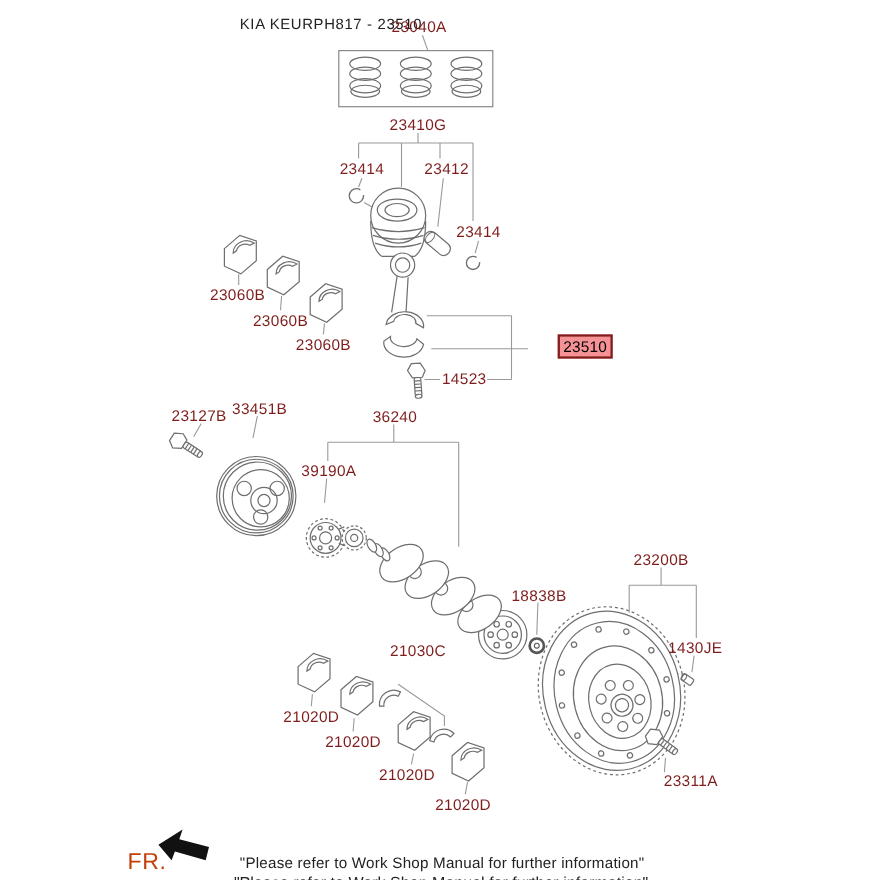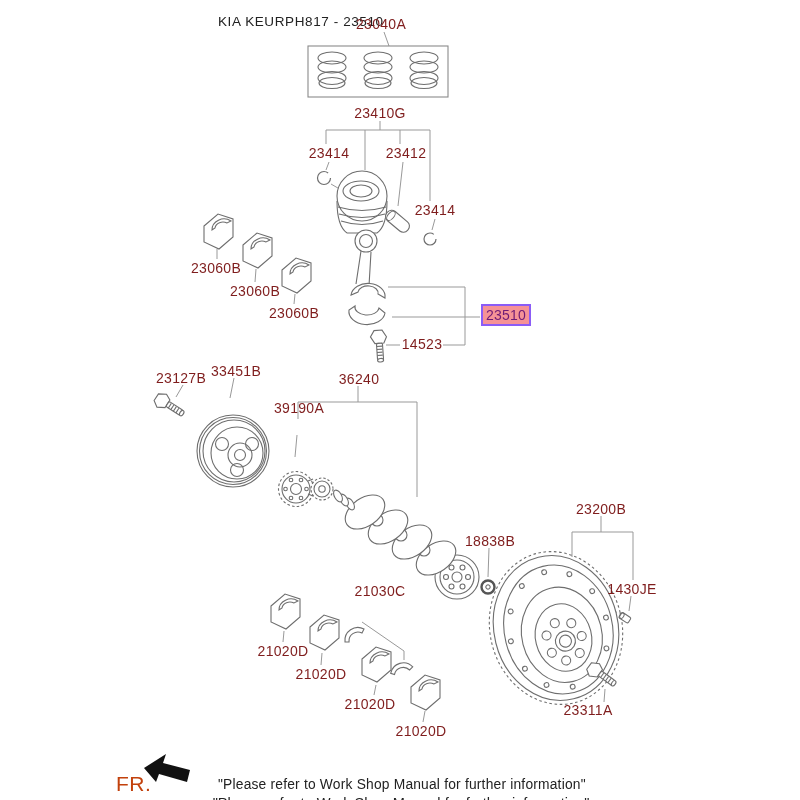--- a/index.html
+++ b/index.html
@@ -2,22 +2,22 @@
 <html><head>
 <meta charset="utf-8">
 <style>
   html,body{margin:0;padding:0;background:#fff;}
   #stage{position:relative;width:800px;height:800px;background:#ffffff;overflow:hidden;
          font-family:"Liberation Sans",sans-serif;text-align:center;}
   #art{position:absolute;left:0;top:0;z-index:1;}
   .plabel{position:absolute;transform:translateX(-50%);z-index:2;color:#7f1d1d;
           font-size:14px;line-height:1.05;letter-spacing:.3px;white-space:nowrap;cursor:pointer;}
   .title{position:absolute;left:218px;top:14px;z-index:2;color:#222;font-size:13.5px;letter-spacing:.6px;}
-  .hibox{position:absolute;left:481px;top:304px;width:46px;height:18px;z-index:3;
-         background:#f59296;border:2px solid #8b5cf6;color:#701a75;font-size:14px;
+  .hibox{position:absolute;left:507px;top:304px;width:46px;height:18px;z-index:3;
+         background:#f59296;border:2px solid #7f1d1d;color:#000000;font-size:14px;
          display:flex;align-items:center;justify-content:center;letter-spacing:.2px;cursor:pointer;}
   .fr{position:absolute;left:116px;top:772px;z-index:2;color:#c2410c;font-size:21px;letter-spacing:.5px;}
   .note{position:absolute;left:218px;top:777px;z-index:2;color:#222;font-size:13.8px;letter-spacing:.2px;white-space:nowrap;}
   .clipnote{position:absolute;left:186px;top:795px;width:430px;height:5px;overflow:hidden;z-index:2;
             color:#222;font-size:14.6px;white-space:nowrap;}
 </style>
 </head>
 <body>
 
 <div id="stage">
@@ -221,25 +221,25 @@
   <div class="plabel" style="left:406px;top:146px">23412</div>
   <div class="plabel" style="left:435px;top:203px">23414</div>
   <div class="plabel" style="left:216px;top:261px">23060B</div>
   <div class="plabel" style="left:255px;top:284px">23060B</div>
   <div class="plabel" style="left:294px;top:306px">23060B</div>
   <div class="hibox">23510</div>
   <div class="plabel" style="left:422px;top:337px">14523</div>
   <div class="plabel" style="left:181px;top:371px">23127B</div>
   <div class="plabel" style="left:236px;top:364px">33451B</div>
   <div class="plabel" style="left:359px;top:372px">36240</div>
-  <div class="plabel" style="left:299px;top:401px">39190A</div>
+  <div class="plabel" style="left:299px;top:421px">39190A</div>
   <div class="plabel" style="left:490px;top:534px">18838B</div>
   <div class="plabel" style="left:601px;top:502px">23200B</div>
   <div class="plabel" style="left:632px;top:582px">1430JE</div>
-  <div class="plabel" style="left:588px;top:703px">23311A</div>
+  <div class="plabel" style="left:628px;top:703px">23311A</div>
   <div class="plabel" style="left:380px;top:584px">21030C</div>
   <div class="plabel" style="left:283px;top:644px">21020D</div>
   <div class="plabel" style="left:321px;top:667px">21020D</div>
   <div class="plabel" style="left:370px;top:697px">21020D</div>
   <div class="plabel" style="left:421px;top:724px">21020D</div>
 
   <div class="fr">FR.</div>
   <div class="note">"Please refer to Work Shop Manual for further information"</div>
   <div class="clipnote">"Please refer to Work Shop Manual for further information"</div>
 

